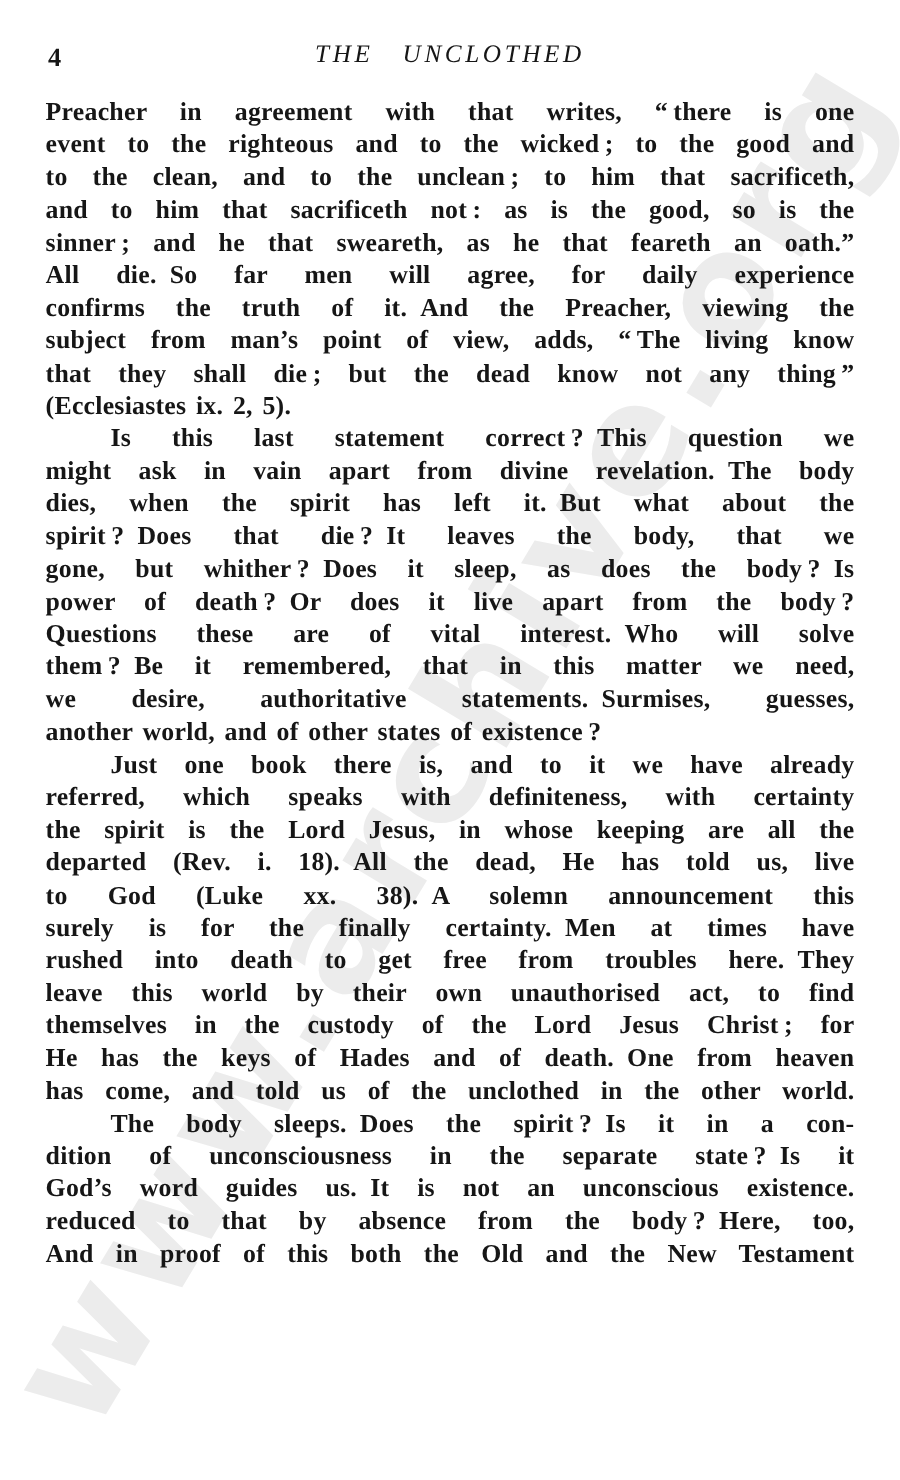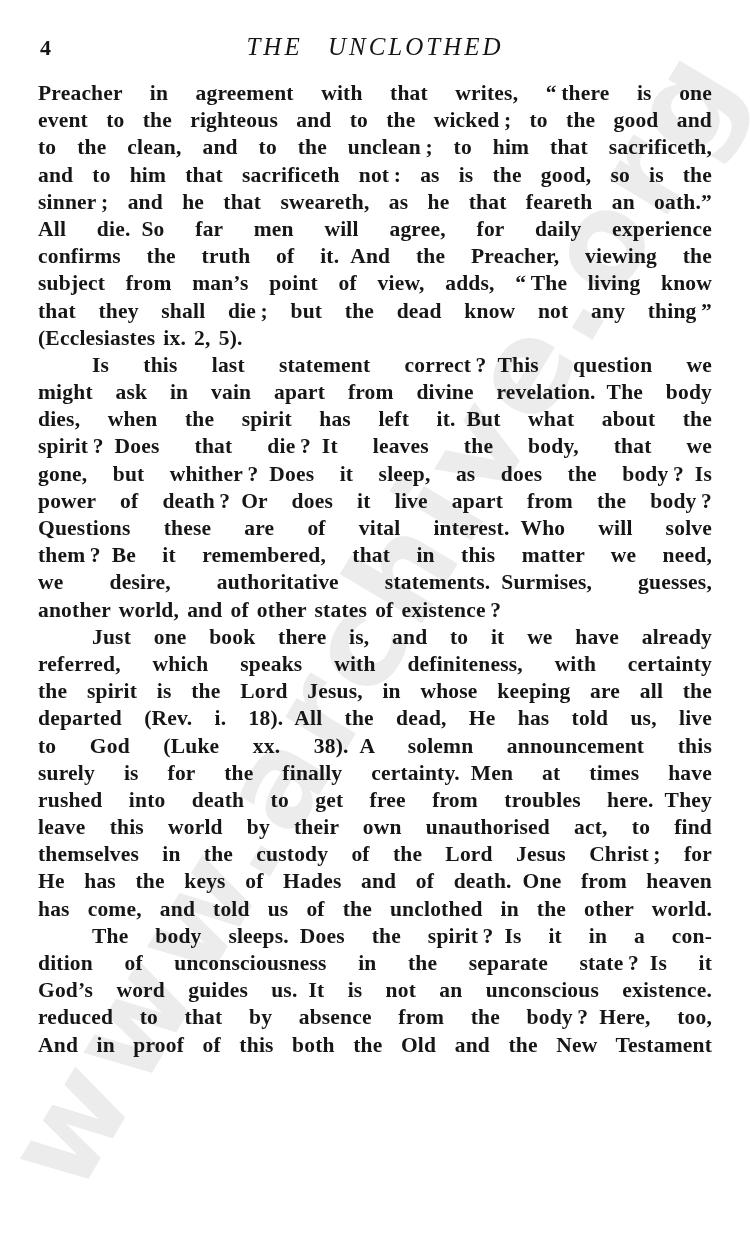--- a/index.html
+++ b/index.html
@@ -37,21 +37,21 @@
   .pagenum {
     position: absolute;
     left: 40px;
     top: 2px;
     font-size: 22px;
     font-weight: bold;
   }
   .title {
     text-align: center;
     font-style: italic;
-    font-size: 25px;
+    font-size: 21px;
     letter-spacing: 3px;
     word-spacing: 16px;
   }
   .textblock {
     position: absolute;
     top: 80px;
     left: 38px;
     width: 674px;
     z-index: 1;
     font-size: 21.5px;

